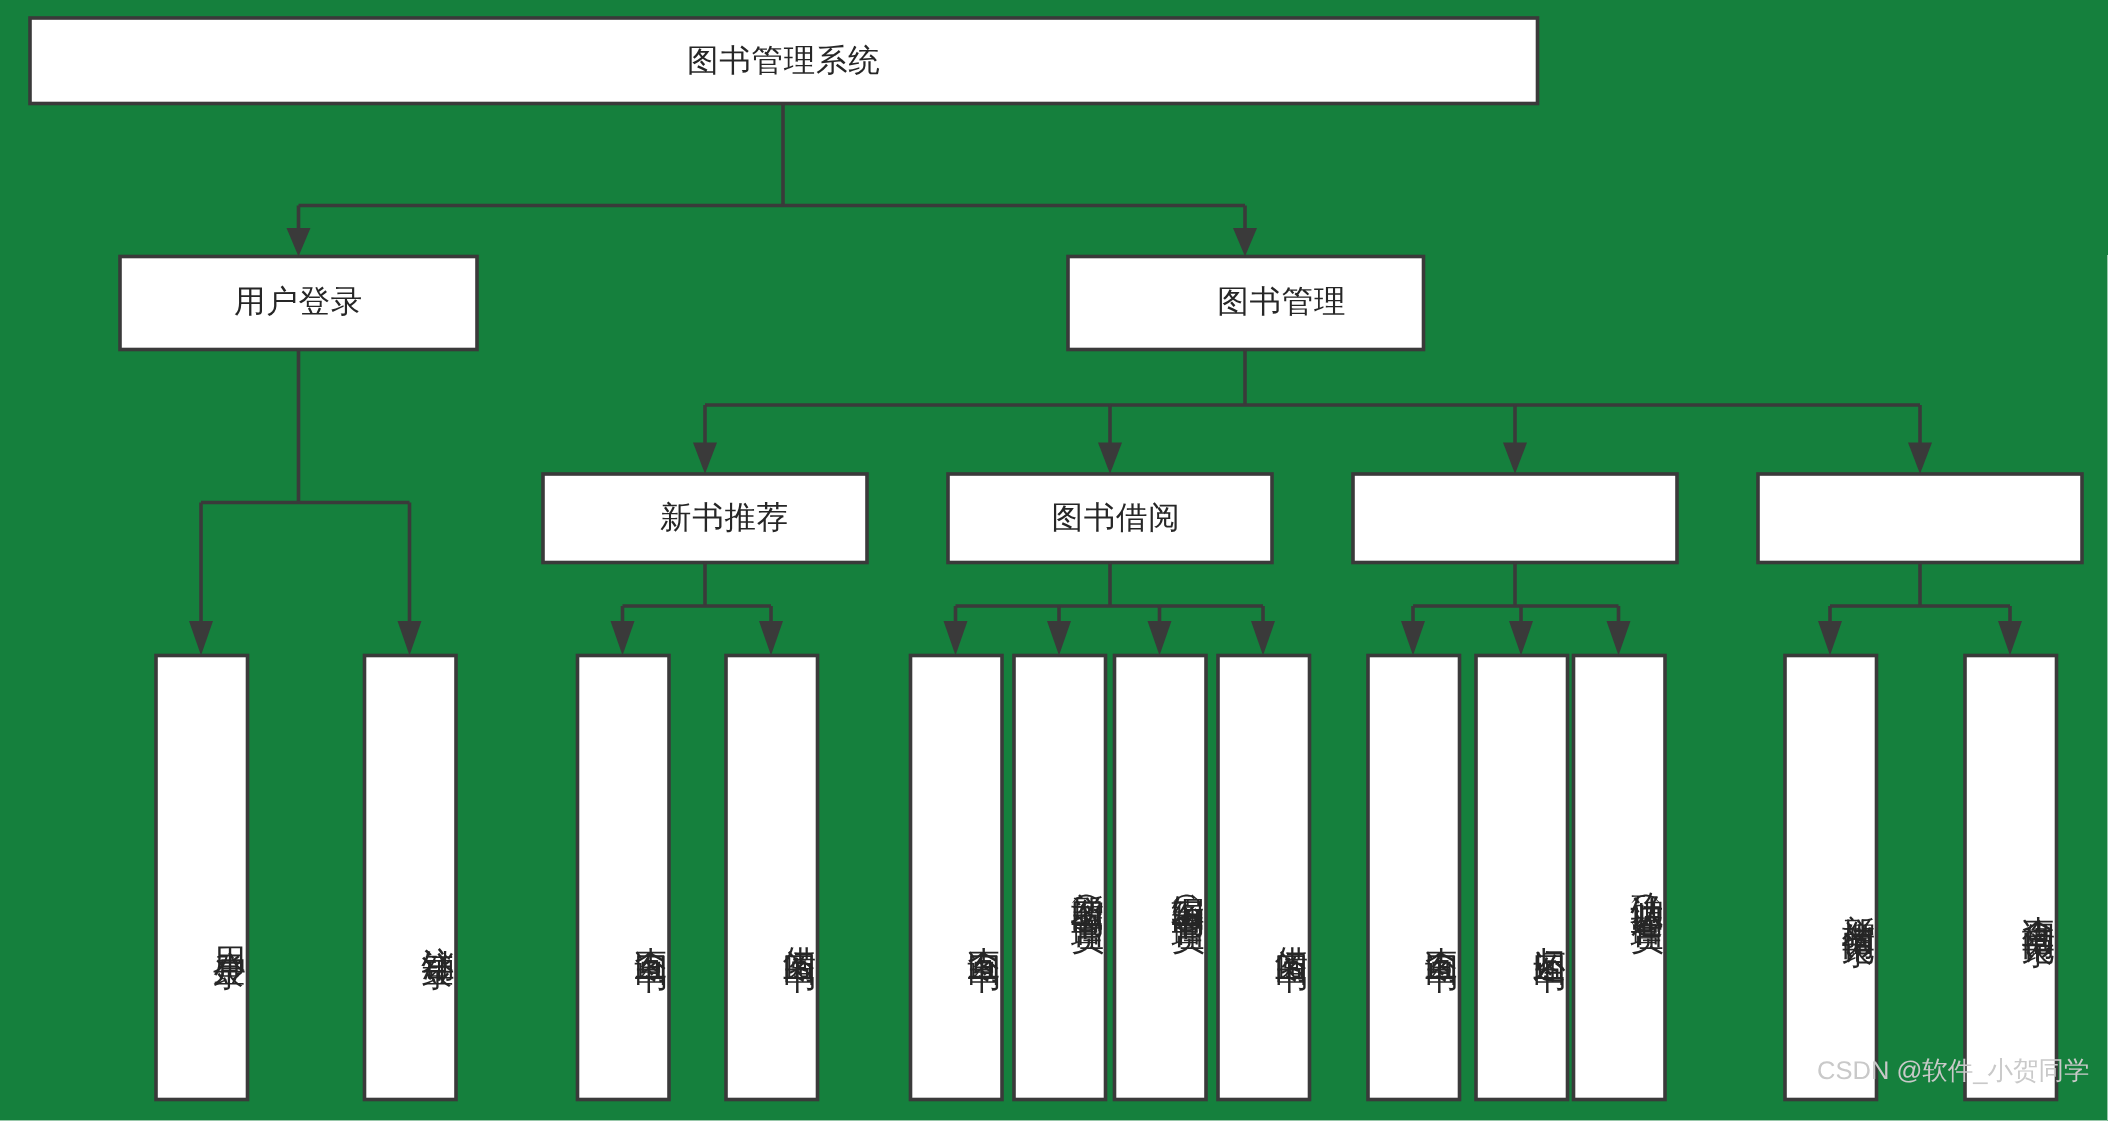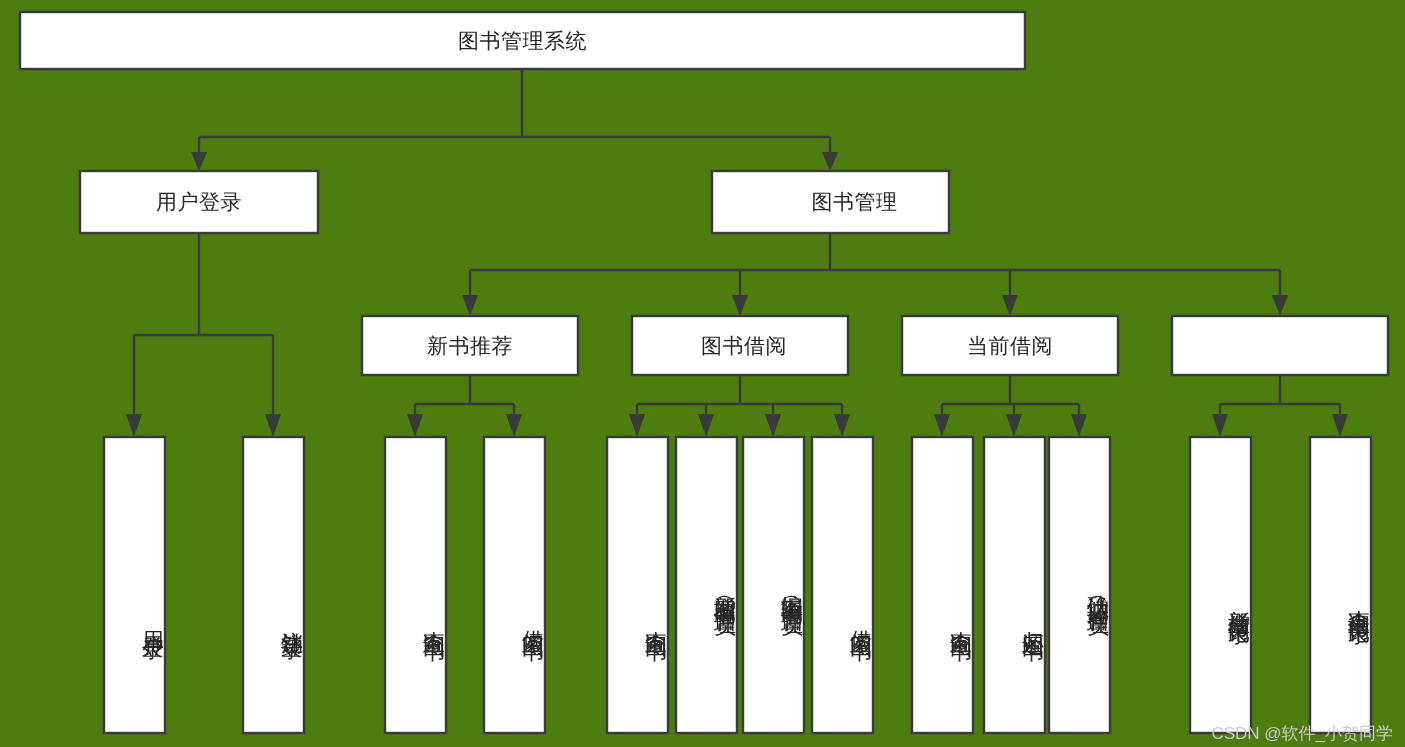--- a/index.html
+++ b/index.html
@@ -7,21 +7,21 @@
     padding: 0;
     background: #ffffff;
   }
   body {
     font-family: "Liberation Sans", "DejaVu Sans", sans-serif;
   }
   #canvas {
     position: relative;
     width: 1405px;
     height: 747px;
-    background: #4d7c0f;
+    background: #15803d;
     overflow: hidden;
   }
   svg.diagram {
     position: absolute;
     left: 0;
     top: 0;
     width: 1405px;
     height: 747px;
   }
   .node-box {
@@ -61,21 +61,21 @@
     padding-top: 4px;
     box-sizing: border-box;
   }
   .hit {
     position: absolute;
     cursor: pointer;
   }
   .watermark {
     position: absolute;
     right: 12px;
-    bottom: 2px;
+    bottom: 22px;
     color: #c9c9c9;
     font-size: 17px;
     font-family: "Liberation Sans", "DejaVu Sans", sans-serif;
     white-space: nowrap;
     pointer-events: none;
   }
 </style>
 </head>
 <body>
 
@@ -184,23 +184,22 @@
       <polygon class="arrow-head" points="1332,414 1348,414 1340,437"></polygon>
     </g>
 
   </svg>
 
   <div class="node-label" style="left:20px; top:12px; width:1005px; height:57px;">图书管理系统</div>
 
   <div class="node-label" style="left:80px; top:171px; width:238px; height:62px;">用户登录</div>
   <div class="node-label" style="left:712px; top:171px; width:237px; height:62px;padding-left:24px;">图书管理</div>
 
-  <div class="node-label" style="left:362px; top:316px; width:216px; height:59px;">新书推荐</div>
+  <div class="node-label" style="left:375px; top:316px; width:216px; height:59px;">新书推荐</div>
   <div class="node-label" style="left:632px; top:316px; width:224px; height:59px;text-align:right;">图书借阅</div>
-  <div class="node-label" style="left:902px; top:316px; width:216px; height:59px;">当前借阅</div>
 
   <div class="node-label vertical" style="left:104px; top:500px; width:61px; height:233px;">用户登录</div>
   <div class="node-label vertical" style="left:243px; top:500px; width:61px; height:233px;">注销登录</div>
 
   <div class="node-label vertical" style="left:385px; top:500px; width:61px; height:233px;">查询图书</div>
   <div class="node-label vertical" style="left:484px; top:500px; width:61px; height:233px;">借阅图书</div>
 
   <div class="node-label vertical" style="left:607px; top:500px; width:61px; height:233px;">查询图书</div>
   <div class="node-label vertical" style="left:676px; top:443px; width:61px; height:290px;">新增图书（管理员）</div>
   <div class="node-label vertical" style="left:743px; top:443px; width:61px; height:290px;">编辑图书（管理员）</div>

